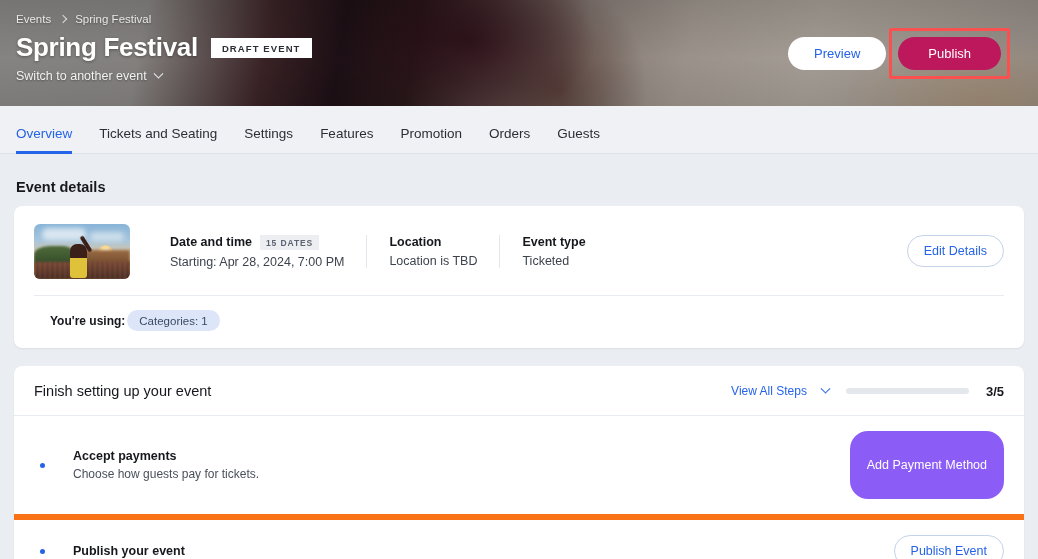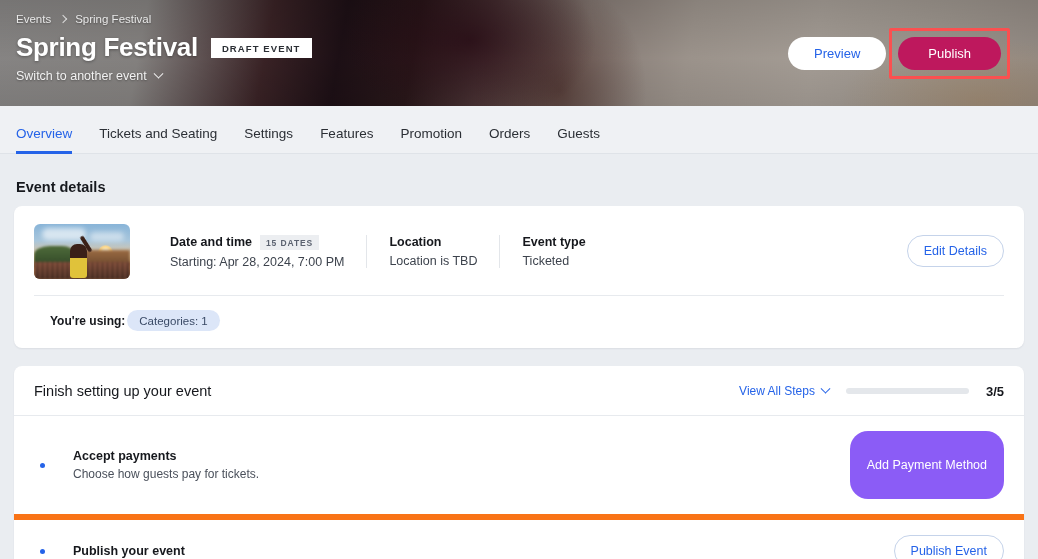--- a/index.html
+++ b/index.html
@@ -244,21 +244,21 @@
 
   
   .setup-head {
     display: flex; align-items: center;
     padding: 17px 20px 16px;
     border-bottom: 1px solid #e7eaee;
   }
   .setup-title { font-size: 14.5px; font-weight: 400; color: #16181d; }
   .setup-right { margin-left: auto; display: flex; align-items: center; gap: 17px; }
   .link-steps {
-    display: flex; align-items: center; gap: 7px;
+    display: flex; align-items: center; gap: 15px;
     font-size: 12px; color: #2563e8; cursor: pointer;
   }
   .pbar { width: 123px; height: 6px; border-radius: 3px; background: #e4e7eb; overflow: hidden; }
   .pbar-fill { height: 100%; background: #1c9a4f; border-radius: 3px; }
   .pcount { font-size: 13px; font-weight: 700; color: #16181d; }
 
   .task-row { display: flex; align-items: center; padding: 15px 20px 15px 26px; }
   .task-row + .task-row { border-top: 6px solid #f97316; }
   .dot {
     width: 5px; height: 5px; border-radius: 50%;

